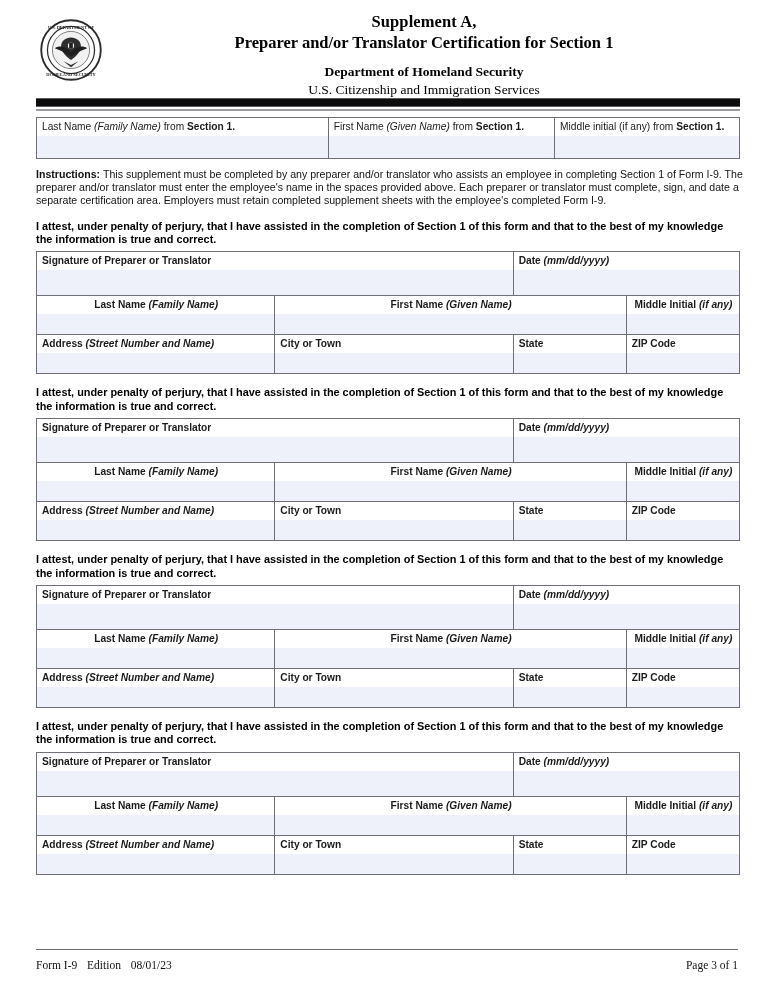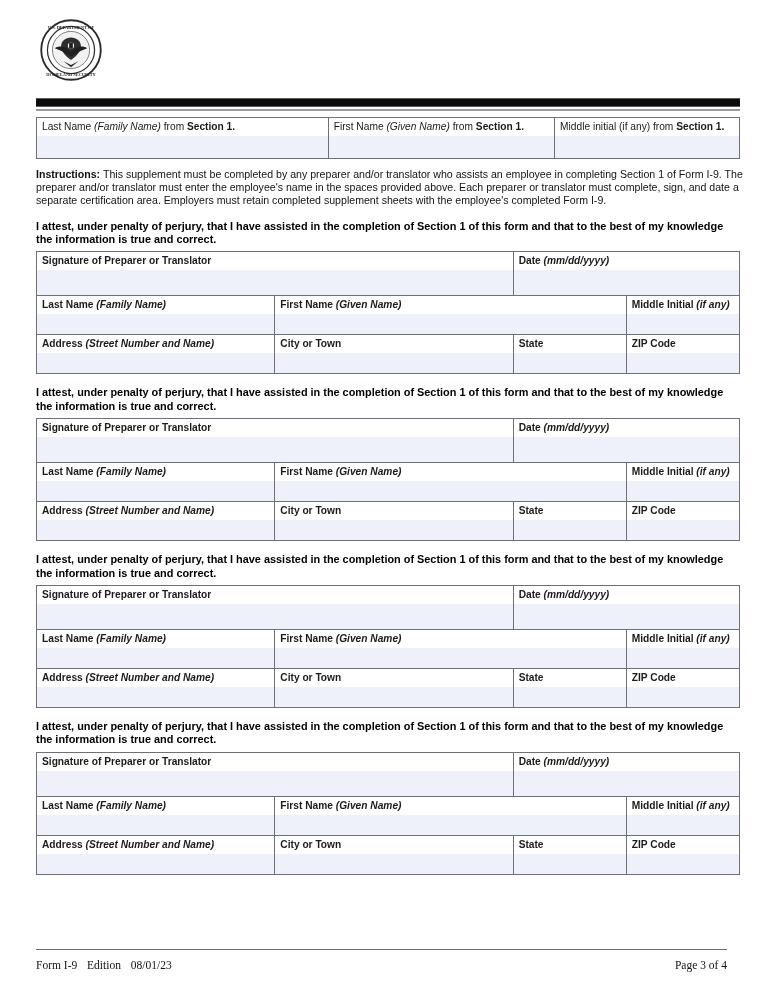--- a/index.html
+++ b/index.html
@@ -159,32 +159,32 @@
     color: #000;
   }
 
   
   .cert-block { margin-top: 8px; }
   .cert-block .ftable { margin-top: 5px; font-weight: bold; }
 
   .sig-row td { height: 42px; }
   .sig-row .cell .fill { height: 25px; }
 
-  .name-row td { height: 37px; }
+  .name-row td { height: 37px; text-align: center; }
   .name-row .cell .fill { height: 20px; }
 
   .addr-row td { height: 37px; }
   .addr-row .cell .fill { height: 20px; }
 
   
   .footer {
     position: absolute;
     left: 0; right: 0;
     bottom: 22px;
-    padding: 0 41px 0 36px;
+    padding: 0 30px 0 36px;
   }
   .footer-rule {
     height: 1px;
     background: #6d6d75;
     margin-bottom: 9px;
   }
   .footer-row {
     display: flex;
     justify-content: space-between;
     align-items: baseline;
@@ -211,20 +211,26 @@
         <circle cx="50" cy="43" r="5" fill="#ffffff"></circle>
         <rect x="47" y="38" width="6" height="10" fill="#1f1f1f"></rect>
         <path d="M38 68 L50 74 L62 68 L50 78 Z" fill="#2b2b2b"></path>
         <g fill="#1f1f1f" font-family="Liberation Serif, serif" font-size="7" font-weight="bold">
           <text x="50" y="16" text-anchor="middle">U.S. DEPARTMENT OF</text>
           <text x="50" y="92" text-anchor="middle">HOMELAND SECURITY</text>
         </g>
       </svg>
     </div>
 
+    <div class="title-block">
+      <div class="t1">Supplement A,</div>
+      <div class="t2">Preparer and/or Translator Certification for Section 1</div>
+      <div class="t3">Department of Homeland Security</div>
+      <div class="t4">U.S. Citizenship and Immigration Services</div>
+    </div>
 
   </div>
 
   <div class="rule-zone">
     <div class="black-bar"></div>
     <div class="thin-bar"></div>
   </div>
 
   <div class="tbl-zone">
     <table class="ftable row-top">
@@ -552,17 +558,17 @@
     </div>
 
   <div class="footer">
     <div class="footer-rule"></div>
     <div class="footer-row">
       <div class="footer-left">
         <span>Form I-9</span>
         <span>Edition</span>
         <span>08/01/23</span>
       </div>
-      <div>Page 3 of 4</div>
+      <div>Page 3 of 1</div>
     </div>
   </div>
 
 </div>
 
 </body></html>

